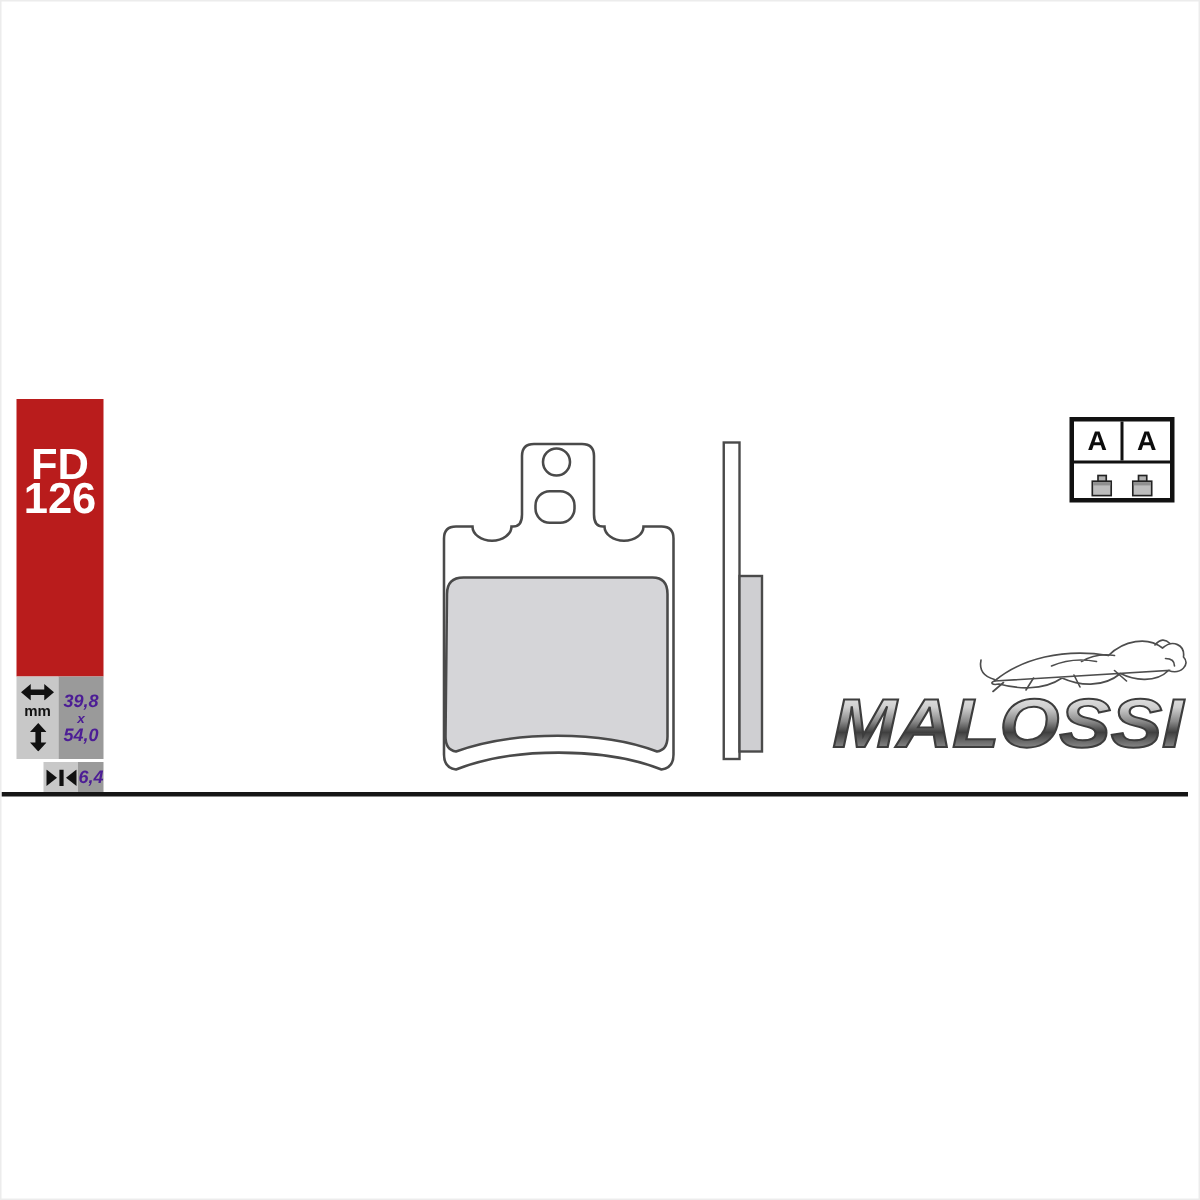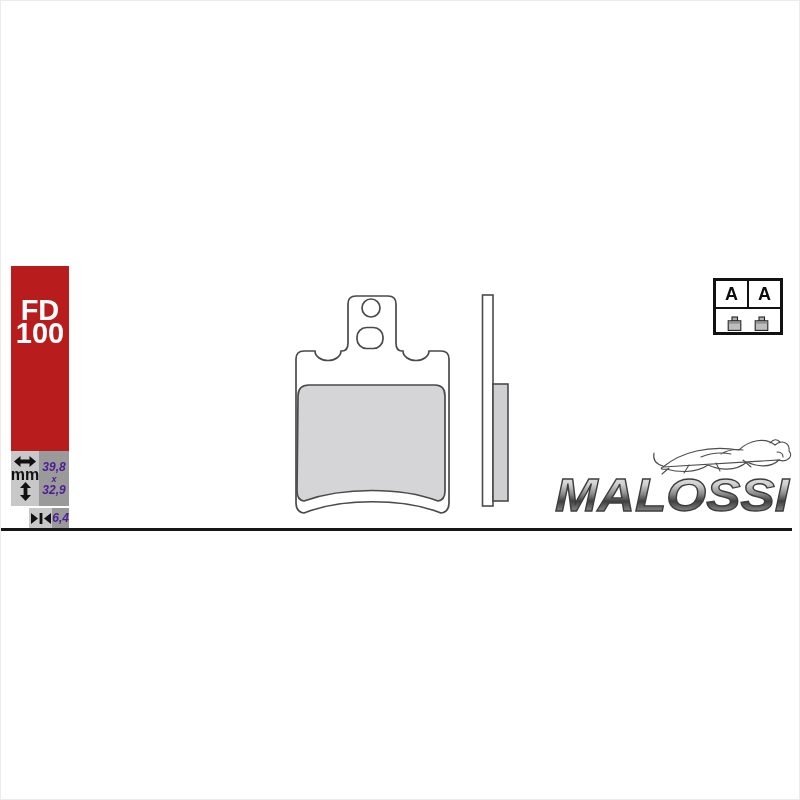--- a/index.html
+++ b/index.html
@@ -26,21 +26,21 @@
     width:28px; background:#c8c8c8; display:flex; flex-direction:column;
     align-items:center; justify-content:space-evenly; box-sizing:border-box; padding:2px 0;
   }
   .row2 .cell-icons { justify-content:center; }
   .cell-vals {
     flex:1; background:#9a9a9a; color:#4c1d95; display:flex; flex-direction:column;
     align-items:center; justify-content:center;
     font-weight:700; font-style:italic; font-size:12px; line-height:13px;
   }
   .cell-vals .small-x { font-size:9px; line-height:10px; }
-  .unit-label { font-weight:700; font-size:16px; color:#111; line-height:10px; }
+  .unit-label { font-weight:700; font-size:10px; color:#111; line-height:10px; }
 
   
   .baseline { position:absolute; left:0; top:527px; width:791px; height:3px; background:#161616; }
 
   
   .drawing { position:absolute; left:270px; top:270px; width:250px; height:250px; }
 
   
   .badge {
     position:absolute; left:712px; top:277px; width:70px; height:57px;
@@ -48,47 +48,47 @@
   }
   .badge-top { display:flex; height:26px; border-bottom:2.5px solid #111; }
   .badge-cell {
     flex:1; display:flex; align-items:center; justify-content:center;
     font-weight:700; font-size:18px; color:#0c0c0c;
   }
   .badge-cell.right { border-left:2.5px solid #111; }
   .badge-bottom { display:flex; justify-content:space-evenly; align-items:flex-end; height:23px; padding-bottom:2px; }
 
   
-  .logo { position:absolute; left:550px; top:429px; width:246px; height:88px; }
+  .logo { position:absolute; left:550px; top:416px; width:246px; height:88px; }
 </style>
 </head>
 <body>
 
 <div class="canvas">
 
   <div class="code-box">
     <div class="code-line">FD</div>
-    <div class="code-line">100</div>
+    <div class="code-line">126</div>
   </div>
 
   <div class="dim-panel">
     <div class="dim-row row1">
       <div class="cell-icons">
         <svg width="22" height="11" viewBox="0 0 22 11">
           <path d="M0 5.5 L6.5 0 V3.6 H15.5 V0 L22 5.5 L15.5 11 V7.4 H6.5 V11 Z" fill="#111"></path>
         </svg>
         <div class="unit-label">mm</div>
         <svg width="11" height="19" viewBox="0 0 11 19">
           <path d="M5.5 0 L11 6 H7.4 V13 H11 L5.5 19 L0 13 H3.6 V6 H0 Z" fill="#111"></path>
         </svg>
       </div>
       <div class="cell-vals">
         <div>39,8</div>
         <div class="small-x">x</div>
-        <div>32,9</div>
+        <div>54,0</div>
       </div>
     </div>
     <div class="dim-row row2">
       <div class="cell-icons">
         <svg width="22" height="11" viewBox="0 0 22 11">
           <path d="M1 0 L8 5.5 L1 11 Z" fill="#111"></path>
           <rect x="9.6" y="0" width="2.8" height="11" fill="#111"></rect>
           <path d="M21 0 L14 5.5 L21 11 Z" fill="#111"></path>
         </svg>
       </div>

